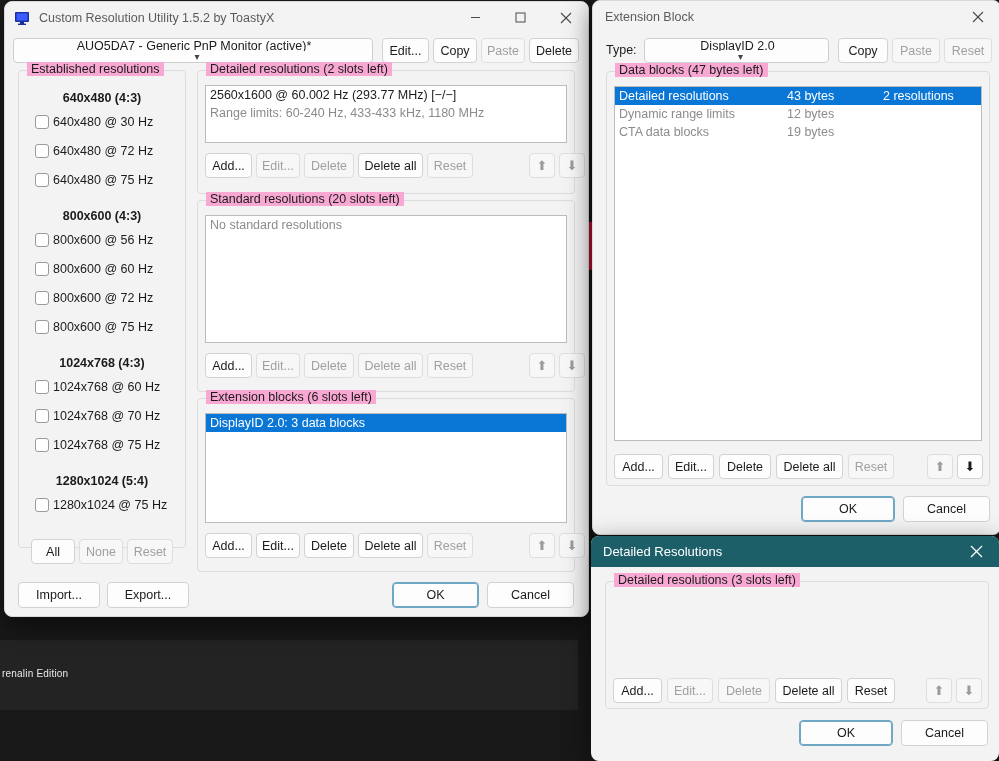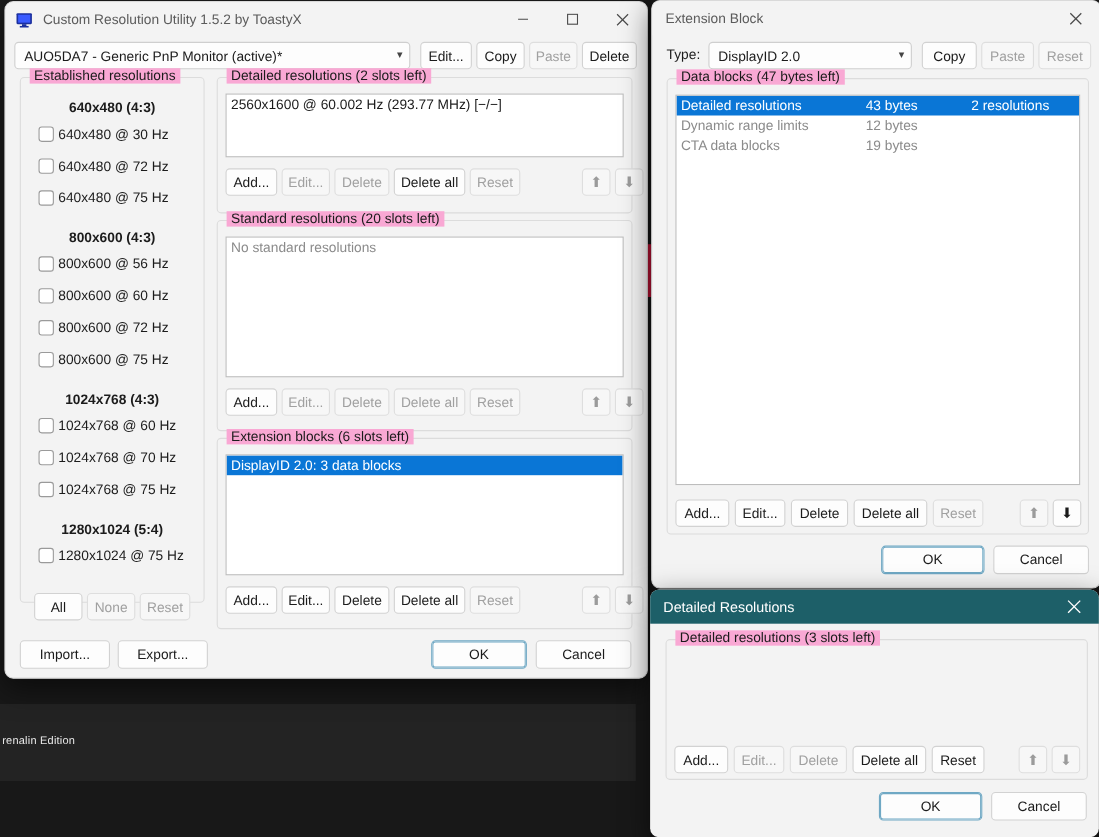--- a/index.html
+++ b/index.html
@@ -42,21 +42,21 @@
     white-space:nowrap;
   }
   .btn.disabled{color:#a0a0a0;background:#f7f7f7;border-color:#dedede;}
   .btn.default{border:1px solid #6fa8c4;box-shadow:0 0 0 1px #6fa8c4 inset;}
   .btn.arrow{width:26px;padding:0;font-size:13px;}
   .btn.arrow.disabled span{color:#9b9b9b;}
 
   .combo{
     background:#fdfdfd;border:1px solid #cfcfcf;border-radius:4px;height:25px;
     display:flex;align-items:center;box-sizing:border-box;padding:0 6px 0 8px;
-    font-size:12.5px;color:#1b1b1b;
+    font-size:12.5px;color:#1b1b1b;flex-direction:column;
   }
   .combo .cval{flex:1 1 auto;white-space:nowrap;overflow:hidden;}
   .combo .carrow{color:#444;font-size:10px;padding-left:6px;}
 
   .group{position:absolute;border:1px solid #dcdcdc;border-radius:4px;}
   .group > .glabel{position:absolute;top:-9px;left:8px;background:#f9a8d4;
     padding:0 4px;font-size:12.5px;color:#1b1b1b;white-space:nowrap;}
 
   .listbox{
     position:absolute;background:#ffffff;border:1px solid #bdbdbd;
@@ -193,20 +193,21 @@
       <div class="btn" style="width:44px;">All</div>
       <div class="btn disabled" style="width:44px;">None</div>
       <div class="btn disabled" style="width:46px;">Reset</div>
     </div>
   </div>
 
   <div class="group" style="left:192px;top:68px;width:376px;height:122px;">
     <span class="glabel">Detailed resolutions (2 slots left)</span>
     <div class="listbox" style="left:7px;top:14px;width:362px;height:58px;">
       <div class="listrow">2560x1600 @ 60.002 Hz (293.77 MHz) [−/−]</div>
+      <div class="listrow muted">Range limits: 60-240 Hz, 433-433 kHz, 1180 MHz</div>
     </div>
     <div style="position:absolute;left:7px;top:82px;display:flex;gap:4px;">
       <div class="btn" style="width:47px;">Add...</div>
       <div class="btn disabled" style="width:44px;">Edit...</div>
       <div class="btn disabled" style="width:50px;">Delete</div>
       <div class="btn" style="width:65px;">Delete all</div>
       <div class="btn disabled" style="width:46px;">Reset</div>
     </div>
     <div style="position:absolute;left:331px;top:82px;display:flex;gap:4px;">
       <div class="btn arrow disabled">

